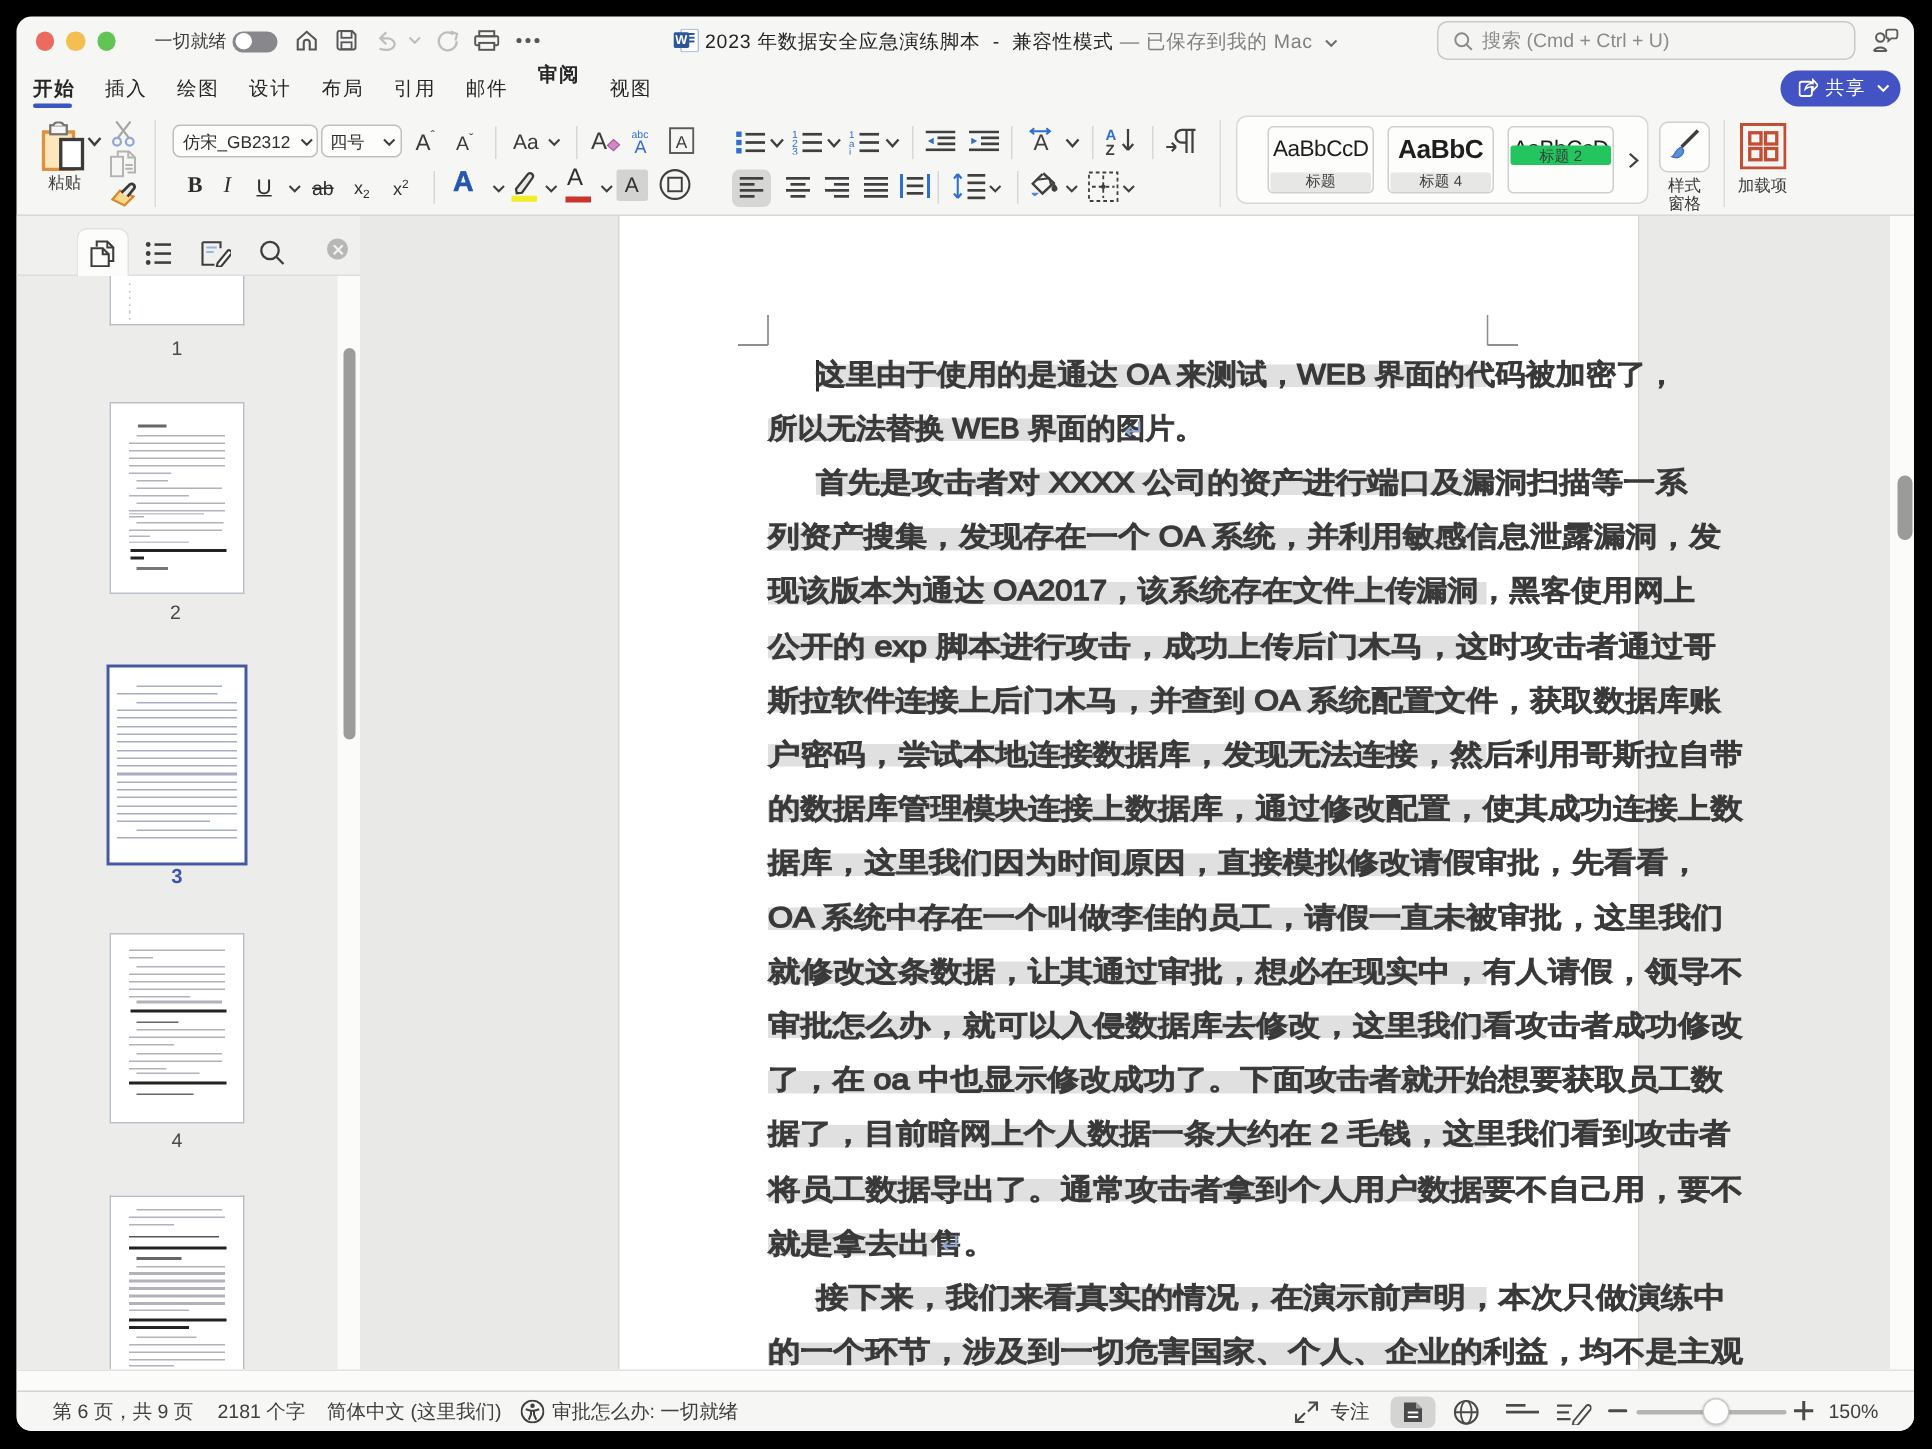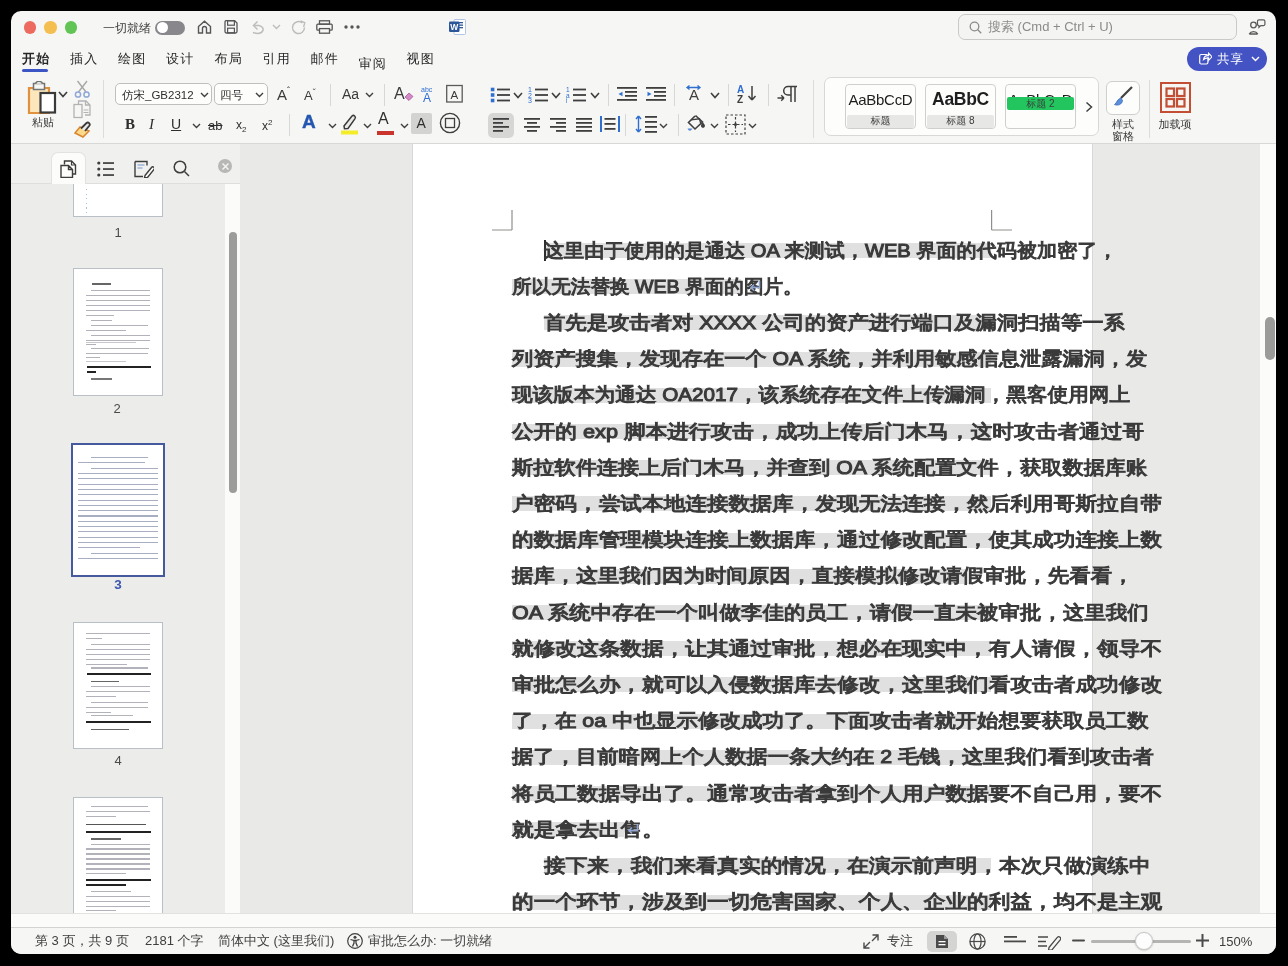--- a/index.html
+++ b/index.html
@@ -43,39 +43,42 @@
       <circle cx="14" cy="2" r="1.7" fill="#565656"></circle>
     </svg>
 <svg class="ab" style="left:438px;top:8px" width="17" height="16" viewBox="0 0 17 16">
       <rect x="5" y="0.5" width="11.5" height="15" rx="1" fill="#fff" stroke="#9db8dd" stroke-width="0.8"></rect>
       <rect x="7" y="3" width="7" height="1.3" fill="#2b579a"></rect>
       <rect x="7" y="5.5" width="7" height="1.3" fill="#2b579a"></rect>
       <rect x="7" y="8" width="7" height="1.3" fill="#2b579a"></rect>
       <rect x="0" y="2.5" width="10.5" height="10.5" rx="1.2" fill="#2b579a"></rect>
       <text x="5.2" y="10.6" font-size="8.5" font-weight="bold" fill="#fff" text-anchor="middle" font-family="Liberation Sans">W</text>
     </svg>
+<div class="ab" style="left:459px;top:16.5px;transform:translateY(-50%);font-size:13px;color:#252525;white-space:nowrap;letter-spacing:0.5px">2023 年数据安全应急演练脚本&nbsp; - &nbsp;兼容性模式 <span style="color:#7f7f7e">— 已保存到我的 Mac&nbsp;&nbsp;</span><svg width="9" height="6" viewBox="0 0 9 6" style="display:inline-block">
+        <path d="M1 1 L4.5 4.5 L8 1" fill="none" stroke="#6e6e6d" stroke-width="1.4"></path>
+      </svg></div>
 <div class="ab" style="left:947px;top:3px;width:279px;height:26px;background:#f4f4f3;border:1px solid #c9c9c8;border-radius:7px"></div>
 <svg class="ab" style="left:958px;top:9.5px" width="13" height="13" viewBox="0 0 13 13">
       <circle cx="5.5" cy="5.5" r="4.3" fill="none" stroke="#8b8b8a" stroke-width="1.3"></circle>
       <path d="M8.8 8.8 L12.2 12.2" stroke="#8b8b8a" stroke-width="1.3"></path>
     </svg>
 <div class="ab" style="left:977px;top:16px;transform:translateY(-50%);font-size:13px;color:#8b8b8a;font-weight:400;white-space:nowrap;">搜索 (Cmd + Ctrl + U)</div>
 <svg class="ab" style="left:1237px;top:7px" width="18" height="17" viewBox="0 0 18 17">
       <circle cx="5.5" cy="7" r="2.8" fill="none" stroke="#5a5a59" stroke-width="1.3"></circle>
       <path d="M1.2 16 a4.8 4.3 0 0 1 8.6 0 M1.2 16 h8.6" fill="none" stroke="#5a5a59" stroke-width="1.3"></path>
       <path d="M9.5 3.2 a1.4 1.4 0 0 1 1.4-1.4 h4.6 a1.4 1.4 0 0 1 1.4 1.4 v3 a1.4 1.4 0 0 1 -1.4 1.4 h-2.6 l-2 1.8 v-1.8 h-0 a1.4 1.4 0 0 1 -1.4 -1.4 Z" fill="none" stroke="#5a5a59" stroke-width="1.2"></path>
     </svg>
 <div class="ab" style="left:11px;top:47.5px;transform:translateY(-50%);font-size:13px;color:#262626;font-weight:700;white-space:nowrap;letter-spacing:1.2px">开始</div>
 <div class="ab" style="left:59px;top:47.5px;transform:translateY(-50%);font-size:13px;color:#262626;font-weight:400;white-space:nowrap;letter-spacing:1.2px">插入</div>
 <div class="ab" style="left:107px;top:47.5px;transform:translateY(-50%);font-size:13px;color:#262626;font-weight:400;white-space:nowrap;letter-spacing:1.2px">绘图</div>
 <div class="ab" style="left:155px;top:47.5px;transform:translateY(-50%);font-size:13px;color:#262626;font-weight:400;white-space:nowrap;letter-spacing:1.2px">设计</div>
 <div class="ab" style="left:203.5px;top:47.5px;transform:translateY(-50%);font-size:13px;color:#262626;font-weight:400;white-space:nowrap;letter-spacing:1.2px">布局</div>
 <div class="ab" style="left:251.5px;top:47.5px;transform:translateY(-50%);font-size:13px;color:#262626;font-weight:400;white-space:nowrap;letter-spacing:1.2px">引用</div>
 <div class="ab" style="left:299.5px;top:47.5px;transform:translateY(-50%);font-size:13px;color:#262626;font-weight:400;white-space:nowrap;letter-spacing:1.2px">邮件</div>
-<div class="ab" style="left:347.5px;top:53px;transform:translateY(-50%);font-size:13px;color:#262626;font-weight:400;white-space:nowrap;letter-spacing:1.2px">审阅</div>
+<div class="ab" style="left:347.5px;top:39px;transform:translateY(-50%);font-size:13px;color:#262626;font-weight:700;white-space:nowrap;letter-spacing:1.2px">审阅</div>
 <div class="ab" style="left:395.5px;top:47.5px;transform:translateY(-50%);font-size:13px;color:#262626;font-weight:400;white-space:nowrap;letter-spacing:1.2px">视图</div>
 <div class="ab" style="left:11px;top:58px;width:26px;height:2.6px;background:#3b55c4;border-radius:2px"></div>
 <div class="ab" style="left:1176px;top:35.5px;width:80px;height:24px;background:#4453c4;border-radius:12px"></div>
 <svg class="ab" style="left:1188px;top:41px" width="13" height="13" viewBox="0 0 13 13">
       <rect x="0.7" y="2.5" width="8.2" height="9.5" rx="1.5" fill="none" stroke="#fff" stroke-width="1.2"></rect>
       <path d="M4.5 7.5 C5 4.5 7.5 3.5 9.6 3.7 L9.6 1.2 L13 4.8 L9.6 8.4 L9.6 5.9 C7.8 5.7 5.8 6.3 4.5 7.5 Z" fill="#4453c4" stroke="#fff" stroke-width="1.1"></path>
     </svg>
 <div class="ab" style="left:1206px;top:47.5px;transform:translateY(-50%);font-size:12.5px;color:#fff;font-weight:400;white-space:nowrap;letter-spacing:1px">共享</div>
 <svg class="ab" style="left:1240px;top:45px" width="9" height="6" viewBox="0 0 9 6">
       <path d="M1 1 L4.5 4.5 L8 1" fill="none" stroke="#fff" stroke-width="1.4"></path>
@@ -296,21 +299,21 @@
 <svg class="ab" style="left:737px;top:112px" width="9" height="6" viewBox="0 0 9 6">
       <path d="M1 1 L4.5 4.5 L8 1" fill="none" stroke="#3f3f3f" stroke-width="1.4"></path>
     </svg>
 <div class="ab" style="left:802px;top:69px;width:1px;height:58px;background:#dcdcdb"></div>
 <div class="ab" style="left:813px;top:66px;width:275px;height:59px;background:#fdfdfc;border:1px solid #d8d8d7;border-radius:7px"></div>
 <div class="ab" style="left:834px;top:73px;width:71px;height:44.5px;background:#fdfdfc;border:1px solid #cfcfce;border-radius:4px;overflow:hidden"></div>
 <div class="ab" style="left:834px;top:73px;width:71px;height:30px;font-size:15px;font-weight:400;color:#1e1e1e;display:flex;align-items:center;justify-content:center;letter-spacing:-0.3px;overflow:hidden">AaBbCcD</div>
 <div class="ab" style="left:836px;top:103.5px;width:67px;height:13px;background:#e7e7e6;border-radius:2px;font-size:10px;color:#3c3c3c;display:flex;align-items:center;justify-content:center">标题</div>
 <div class="ab" style="left:914px;top:73px;width:71px;height:44.5px;background:#fdfdfc;border:1px solid #cfcfce;border-radius:4px;overflow:hidden"></div>
 <div class="ab" style="left:914px;top:73px;width:71px;height:30px;font-size:17.5px;font-weight:700;color:#1e1e1e;display:flex;align-items:center;justify-content:center;letter-spacing:-0.3px;overflow:hidden">AaBbC</div>
-<div class="ab" style="left:916px;top:103.5px;width:67px;height:13px;background:#e7e7e6;border-radius:2px;font-size:10px;color:#3c3c3c;display:flex;align-items:center;justify-content:center">标题 8</div>
+<div class="ab" style="left:916px;top:103.5px;width:67px;height:13px;background:#e7e7e6;border-radius:2px;font-size:10px;color:#3c3c3c;display:flex;align-items:center;justify-content:center">标题 4</div>
 <div class="ab" style="left:994px;top:73px;width:71px;height:44.5px;background:#fdfdfc;border:1px solid #cfcfce;border-radius:4px;overflow:hidden"></div>
 <div class="ab" style="left:994px;top:73px;width:71px;height:30px;font-size:15px;font-weight:400;color:#1e1e1e;display:flex;align-items:center;justify-content:center;letter-spacing:-0.3px;overflow:hidden">AaBbCcD</div>
 <div class="ab" style="left:996px;top:86px;width:67px;height:13px;background:#22c55e;border-radius:2px;font-size:10px;color:#3c3c3c;display:flex;align-items:center;justify-content:center">标题 2</div>
 <svg class="ab" style="left:1074px;top:90px" width="8" height="12" viewBox="0 0 8 12">
       <path d="M1.5 1.5 L6.5 6 L1.5 10.5" fill="none" stroke="#3f3f3f" stroke-width="1.5"></path>
     </svg>
 <div class="ab" style="left:1095px;top:69.5px;width:34px;height:34px;background:#fdfdfc;border:1px solid #cfcfce;border-radius:6px"></div>
 <svg class="ab" style="left:1100px;top:74px" width="25" height="25" viewBox="0 0 25 25">
       <path d="M21 2 L10 13" stroke="#3f3f3f" stroke-width="2.2" fill="none"></path>
       <path d="M10 13 C6 14 6 18 3.5 19.5 C7 21 11 19.5 11.5 15.5 Z" fill="#5b8fd8" stroke="#3a6cc0" stroke-width="0.8"></path>
@@ -505,21 +508,21 @@
 <svg class="ab" style="left:738px;top:269px" width="12" height="13" viewBox="0 0 12 13">
       <path d="M10.5 1 v6.5 h-8 M5 4.5 L2 7.5 L5 10.5" fill="none" stroke="#8fa5d3" stroke-width="1.5"></path>
     </svg>
 <svg class="ab" style="left:616px;top:812px" width="12" height="13" viewBox="0 0 12 13">
       <path d="M10.5 1 v6.5 h-8 M5 4.5 L2 7.5 L5 10.5" fill="none" stroke="#8fa5d3" stroke-width="1.5"></path>
     </svg>
 <div class="ab" style="left:1249px;top:133px;width:16px;height:769px;background:#fbfbfa"></div>
 <div class="ab" style="left:1253.5px;top:306px;width:10px;height:43px;background:#9b9b9a;border-radius:5px"></div>
 <div class="ab" style="left:0px;top:902px;width:1265px;height:14px;background:#fbfbfa;border-top:1px solid #e2e2e1"></div>
 <div class="ab" style="left:0px;top:916px;width:1265px;height:27px;background:#f6f6f5;border-top:1px solid #d3d3d2"></div>
-<div class="ab" style="left:24px;top:930px;transform:translateY(-50%);font-size:13px;color:#3e3e3e;font-weight:400;white-space:nowrap;">第 3 页，共 9 页</div>
+<div class="ab" style="left:24px;top:930px;transform:translateY(-50%);font-size:13px;color:#3e3e3e;font-weight:400;white-space:nowrap;">第 6 页，共 9 页</div>
 <div class="ab" style="left:134px;top:930px;transform:translateY(-50%);font-size:13px;color:#3e3e3e;font-weight:400;white-space:nowrap;">2181 个字</div>
 <div class="ab" style="left:207px;top:930px;transform:translateY(-50%);font-size:13px;color:#3e3e3e;font-weight:400;white-space:nowrap;">简体中文 (这里我们)</div>
 <svg class="ab" style="left:336px;top:922px" width="16" height="16" viewBox="0 0 16 16">
       <circle cx="8" cy="8" r="7.3" fill="none" stroke="#3e3e3e" stroke-width="1.2"></circle>
       <circle cx="8" cy="4.2" r="1.5" fill="#3e3e3e"></circle>
       <path d="M3.5 6.5 L7 7.5 L7 10 L5.5 13.5 M12.5 6.5 L9 7.5 L9 10 L10.5 13.5 M7 7.5 h2" stroke="#3e3e3e" stroke-width="1.3" fill="none"></path>
     </svg>
 <div class="ab" style="left:357px;top:930px;transform:translateY(-50%);font-size:13px;color:#3e3e3e;font-weight:400;white-space:nowrap;">审批怎么办: 一切就绪</div>
 <svg class="ab" style="left:852px;top:923px" width="16" height="15" viewBox="0 0 16 15">
       <path d="M9.5 1 H15 V6.5 M15 1 L9 7 M6.5 14 H1 V8.5 M1 14 L7 8" stroke="#4a4a4a" stroke-width="1.4" fill="none"></path>

